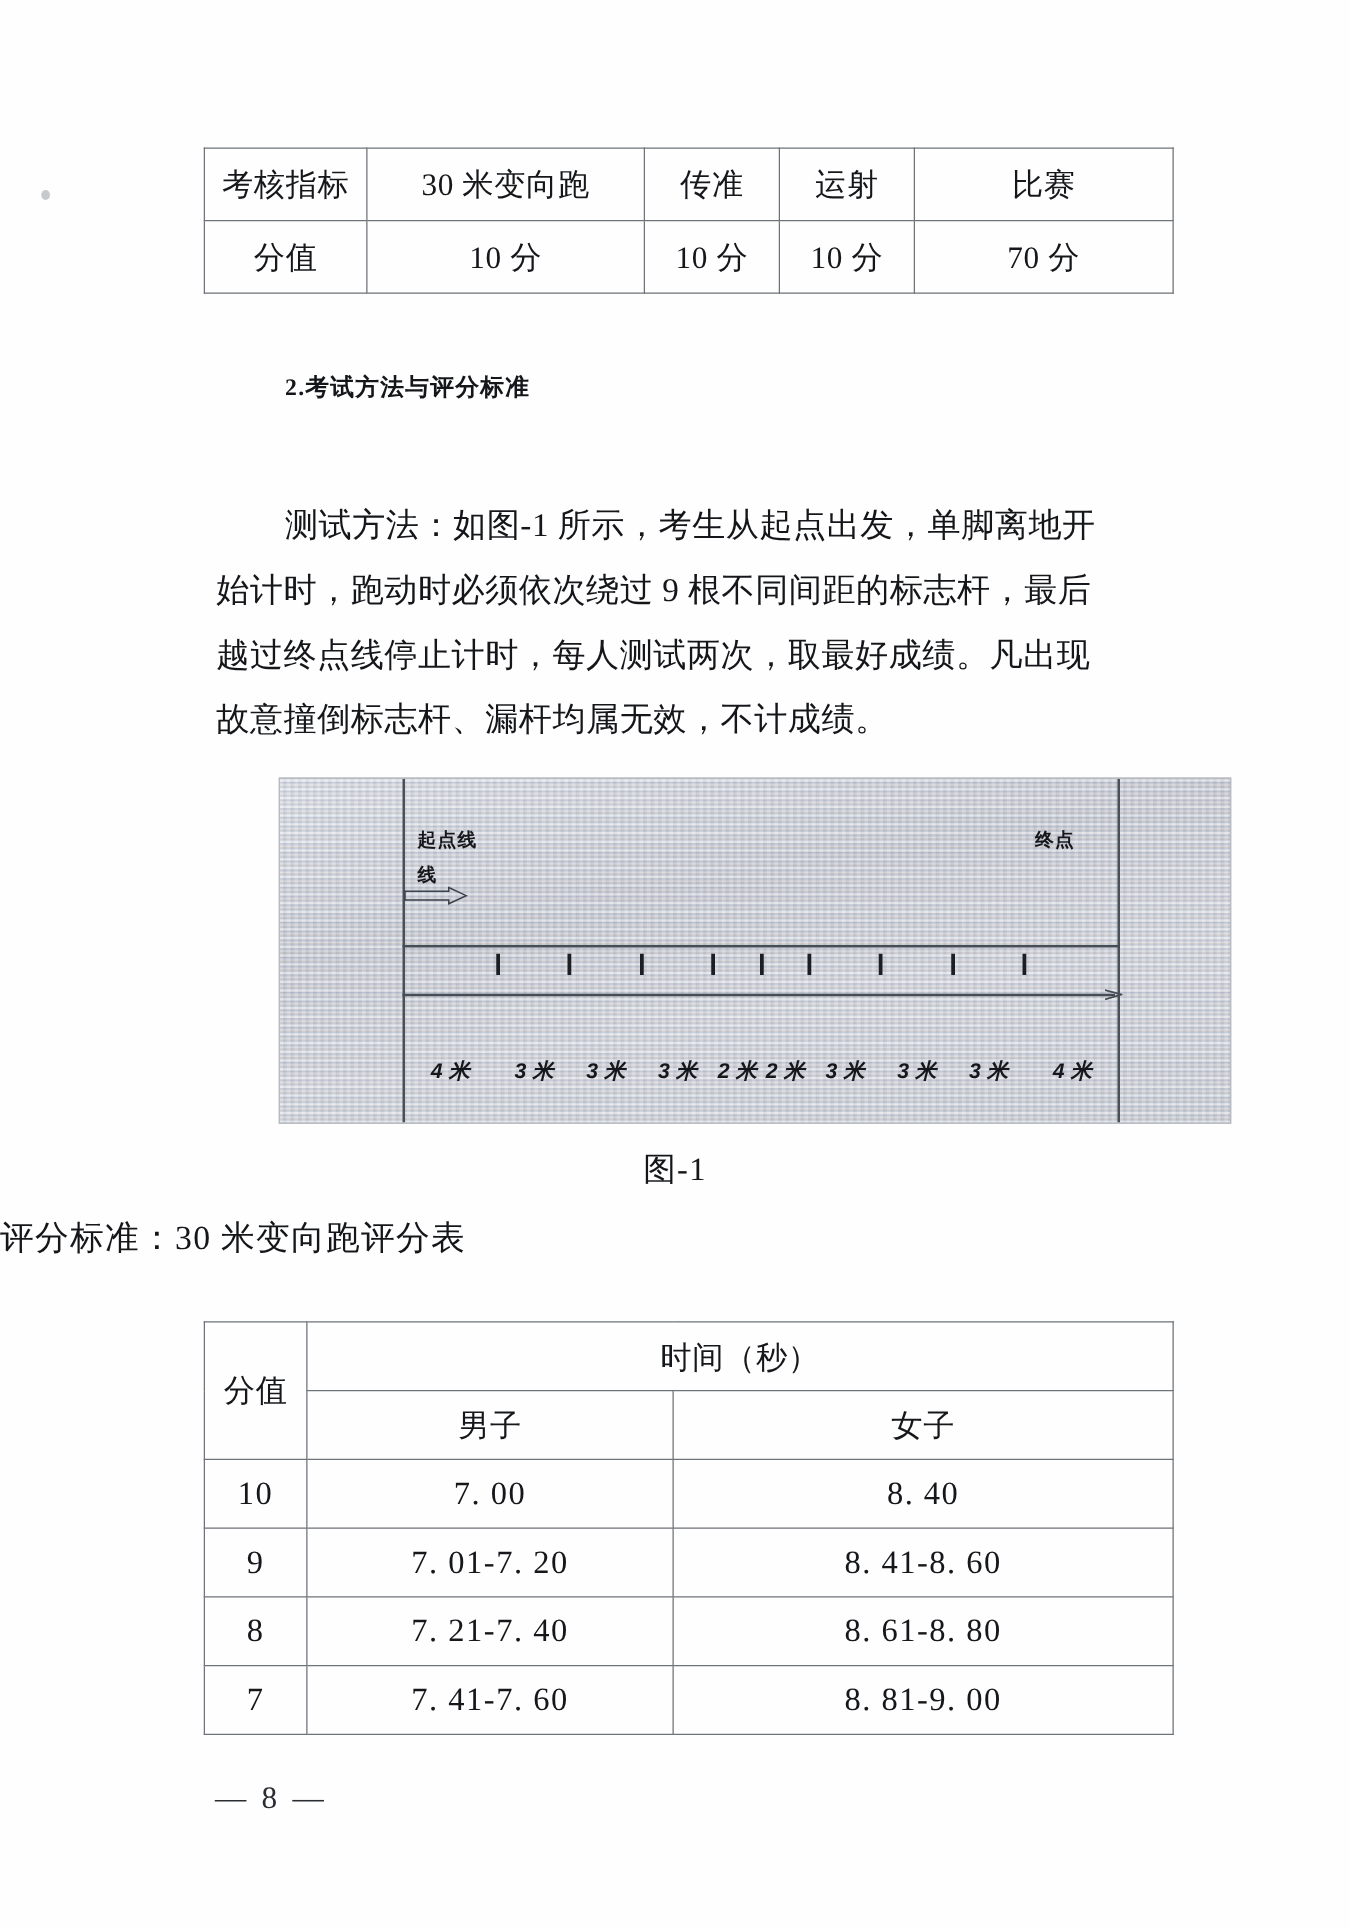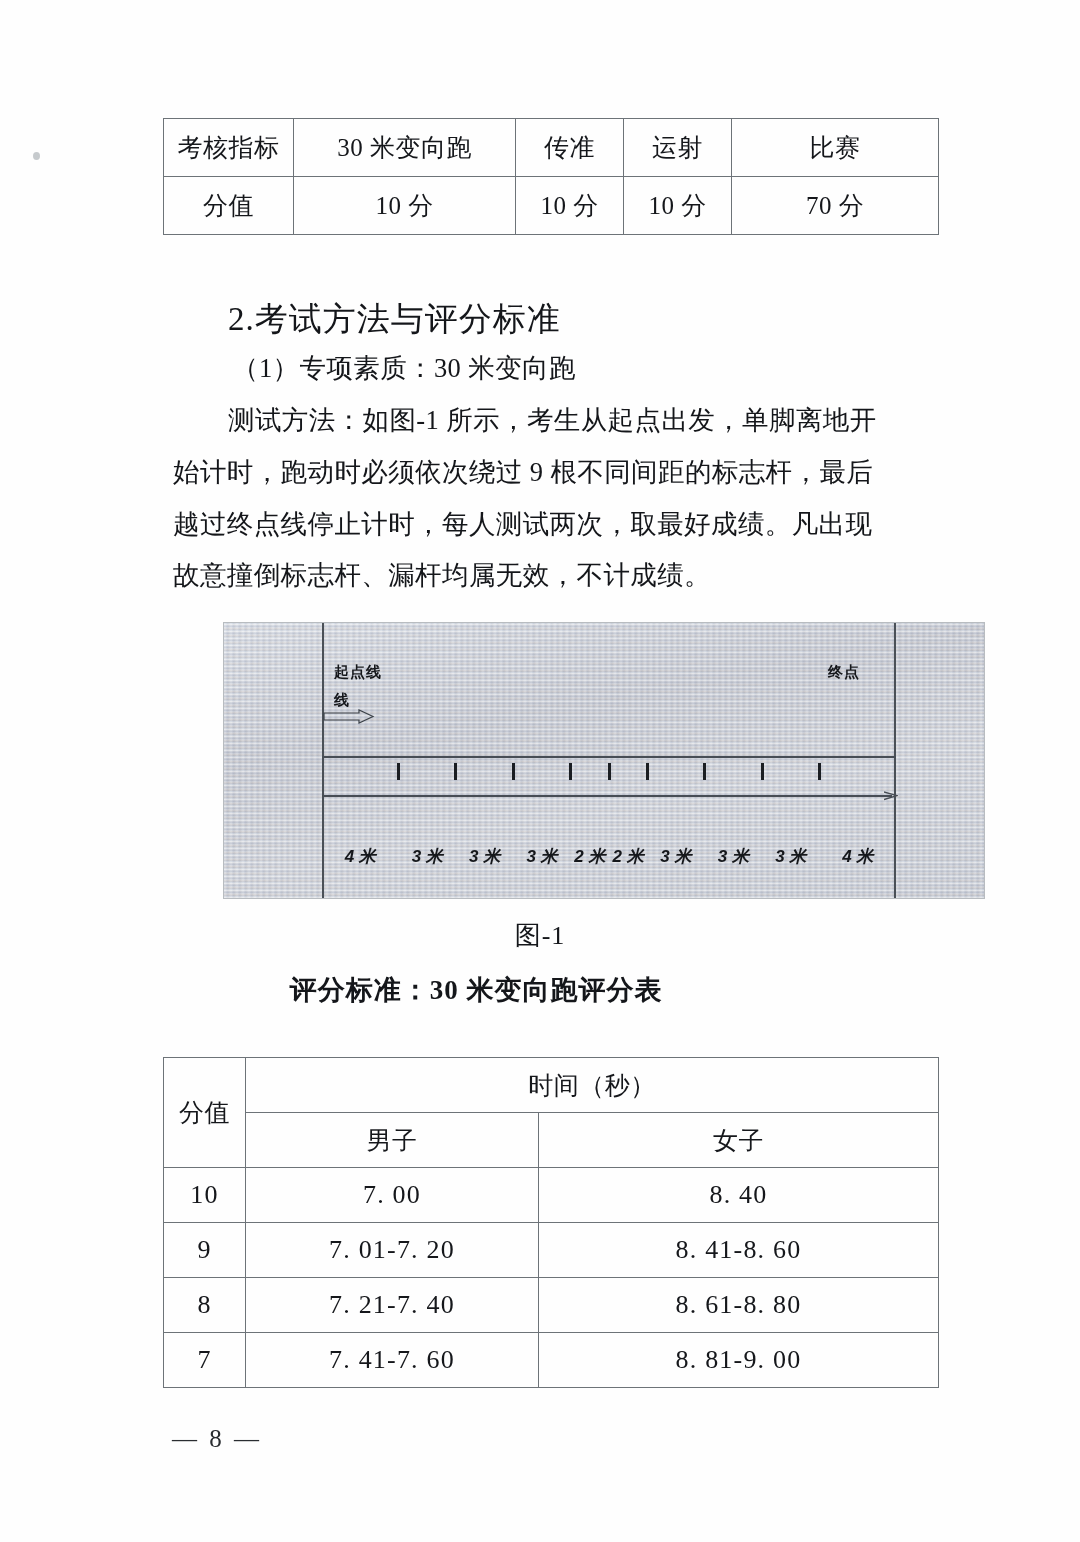--- a/index.html
+++ b/index.html
@@ -57,22 +57,22 @@
     width: 775px;
   }
   #tbl-category td {
     height: 55px;
     font-size: 25px;
   }
 
   
   .h-sec {
     position: absolute;
-    font-size: 33px;
-    font-weight: normal;
+    font-size: 19px;
+    font-weight: bold;
     letter-spacing: 1px;
     white-space: nowrap;
   }
   .p-line {
     position: absolute;
     font-size: 26.5px;
     letter-spacing: .4px;
     white-space: nowrap;
   }
 
@@ -200,24 +200,22 @@
     width: 1080px;
     text-align: center;
     font-size: 26px;
     letter-spacing: 1px;
   }
   #score-title {
     position: absolute;
     top: 972px;
     left: 0;
     width: 952px;
-    text-align: center;
     font-size: 27px;
     letter-spacing: 1px;
-    font-weight: bold;
   }
 
   
   #tbl-score {
     position: absolute;
     left: 163px;
     top: 1057px;
     width: 775px;
   }
   #tbl-score td {
@@ -267,21 +265,20 @@
         <td>10 分</td>
         <td>10 分</td>
         <td>10 分</td>
         <td>70 分</td>
       </tr>
     </tbody>
   </table>
 
   <div class="h-sec" id="heading-method">2.考试方法与评分标准</div>
 
-  <div class="p-line" id="sub-quality">（1）专项素质：30 米变向跑</div>
 
   <div class="p-line" id="para-l1">测试方法：如图-1 所示，考生从起点出发，单脚离地开</div>
   <div class="p-line" id="para-l2">始计时，跑动时必须依次绕过 9 根不同间距的标志杆，最后</div>
   <div class="p-line" id="para-l3">越过终点线停止计时，每人测试两次，取最好成绩。凡出现</div>
   <div class="p-line" id="para-l4">故意撞倒标志杆、漏杆均属无效，不计成绩。</div>
 
   <div id="figure">
 
     <div class="fig-startline"></div>
     <div class="fig-finishline"></div>

